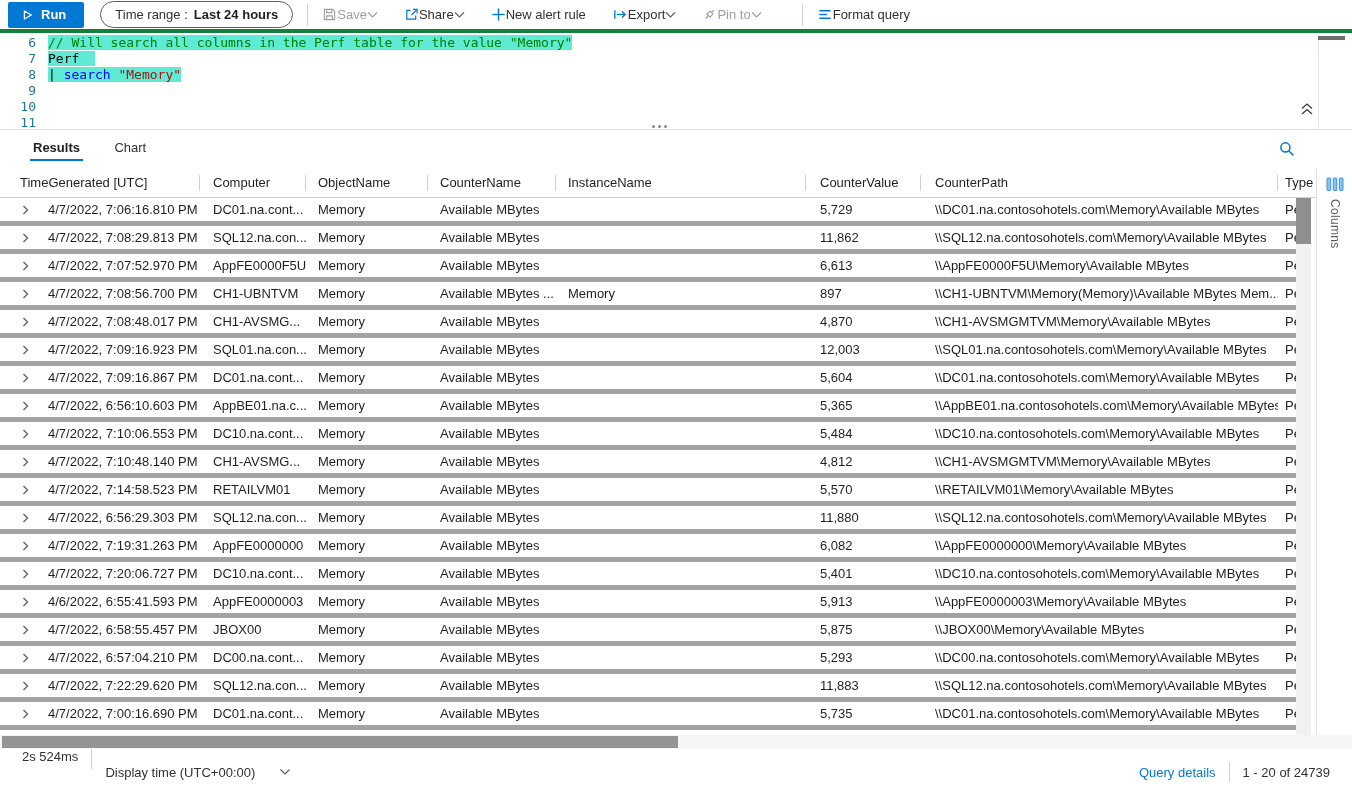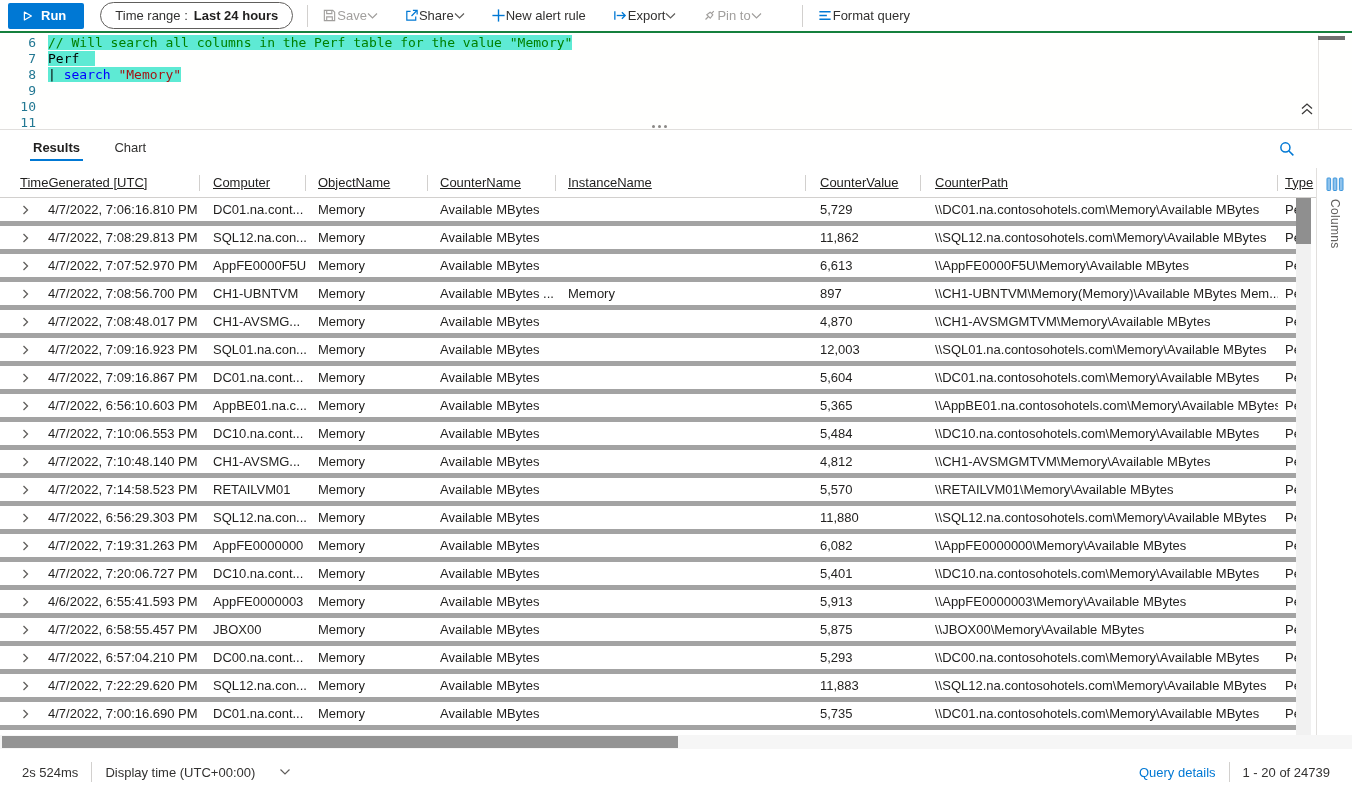--- a/index.html
+++ b/index.html
@@ -1,20 +1,20 @@
 <!DOCTYPE html>
 <html><head>
 <meta charset="utf-8">
 <style>
   * { margin:0; padding:0; box-sizing:border-box; }
   html,body { width:1352px; height:795px; background:#fff; font-family:"Liberation Sans",sans-serif; color:#201f1e; overflow:hidden; }
   .page { position:relative; width:1352px; height:795px; }
 
   
-  .toolbar { position:absolute; top:0; left:0; width:1352px; height:33px; display:flex; align-items:center; padding-left:8px; border-bottom:2px solid #15803d; background:#fff; }
+  .toolbar { position:absolute; top:0; left:0; width:1352px; height:33px; display:flex; align-items:center; padding-left:8px; border-bottom:4px solid #15803d; background:#fff; }
   .run-btn { display:flex; align-items:center; gap:7px; background:#0078d4; color:#fff; border:none; height:26px; padding:0 18px 0 12px; border-radius:2px; font-size:13px; font-weight:600; cursor:pointer; }
   .time-pill { display:flex; align-items:center; gap:6px; margin-left:16px; height:27px; border:1px solid #605e5c; border-radius:14px; padding:0 14px; font-size:13px; background:#fff; cursor:pointer; }
   .time-pill .lbl { color:#323130; }
   .time-pill .val { font-weight:700; color:#201f1e; }
   .tb-sep { width:1px; height:22px; background:#d2d0ce; margin:0 14px; }
   .tb-item { display:flex; align-items:center; font-size:13px; color:#323130; margin-right:26px; cursor:pointer; background:none; border:none; font-family:inherit; }
   .tb-item.disabled { color:#a19f9d; cursor:default; }
   .tb-item svg { flex:0 0 auto; }
 
   
@@ -37,21 +37,21 @@
   .tabbar { position:absolute; top:131px; left:0; width:1352px; height:37px; background:#fff; }
   .tab { position:relative; display:inline-block; margin-top:9px; font-size:13px; color:#323130; cursor:pointer; padding-bottom:9px; }
   .tab-results { margin-left:33px; font-weight:700; color:#201f1e; }
   .tab-chart { margin-left:30px; }
   .tab.active::after { content:""; position:absolute; left:-3px; right:-3px; bottom:3px; height:2px; background:#0078d4; }
   .search-btn { position:absolute; right:56px; top:9px; width:18px; height:18px; cursor:pointer; background:none; border:none; }
 
   
   .grid { position:absolute; top:168px; left:0; width:1352px; height:567px; }
   .thead { display:flex; height:30px; align-items:center; width:1316px; border-bottom:1px solid #d2d0ce; font-size:13px; color:#201f1e; }
-  .th { position:relative; height:30px; line-height:30px; white-space:nowrap; overflow:hidden; cursor:pointer;text-decoration:underline; }
+  .th { position:relative; height:30px; line-height:30px; white-space:nowrap; overflow:hidden; cursor:pointer; }
   .th.sep::after { content:""; position:absolute; right:0; top:7px; height:16px; width:1px; background:#d2d0ce; }
   .tbody { width:1296px; overflow:hidden; }
   .trow { display:flex; height:28px; align-items:center; border-bottom:5px solid #a3a3a3; font-size:13px; color:#201f1e; cursor:pointer; background:#fff; }
   .cell { white-space:nowrap; overflow:hidden; flex:0 0 auto; }
   .col-exp   { width:46px;  padding-left:22px; display:flex; align-items:center; }
   .col-time  { width:154px; padding-left:2px; }
   .col-computer { width:106px; padding-left:13px; }
   .col-object   { width:122px; padding-left:12px; }
   .col-counter  { width:128px; padding-left:12px; }
   .col-instance { width:250px; padding-left:12px; }
@@ -66,21 +66,21 @@
   .grid-right-border { position:absolute; left:1316px; top:0; width:1px; height:567px; background:#e1dfdd; }
   .colpane { position:absolute; left:1317px; top:0; width:35px; height:567px; background:#fff; display:flex; flex-direction:column; align-items:center; cursor:pointer; }
   .colpane svg { margin-top:9px; }
   .colpane .vtext { writing-mode:vertical-rl; font-size:12px; color:#605e5c; margin-top:7px; letter-spacing:.3px; }
 
   
   .hscroll { position:absolute; top:735px; left:0; width:1352px; height:14px; background:#f6f6f6; cursor:pointer; }
   .hscroll .thumb { position:absolute; left:2px; top:1px; width:676px; height:12px; background:#949494; }
 
   
-  .footer { position:absolute; top:749px; left:0; width:1352px; height:46px; display:flex; align-items:center; background:#fff; font-size:13px; }
+  .footer { position:absolute; top:749px; left:0; width:1352px; height:46px; display:flex; background:#fff; font-size:13px; }
   .f-elapsed { margin-left:22px; color:#323130; }
   .f-sep { width:1px; height:20px; background:#d2d0ce; margin:0 13px; }
   .f-display { display:flex; align-items:center; gap:24px; color:#323130; cursor:pointer; background:none; border:none; font-size:13px; font-family:inherit; }
   .f-right { margin-left:auto; display:flex; align-items:center; margin-right:22px; }
   .f-link { color:#0078d4; cursor:pointer; text-decoration:none; }
   .f-range { color:#323130; }
 </style>
 </head>
 <body>
 

